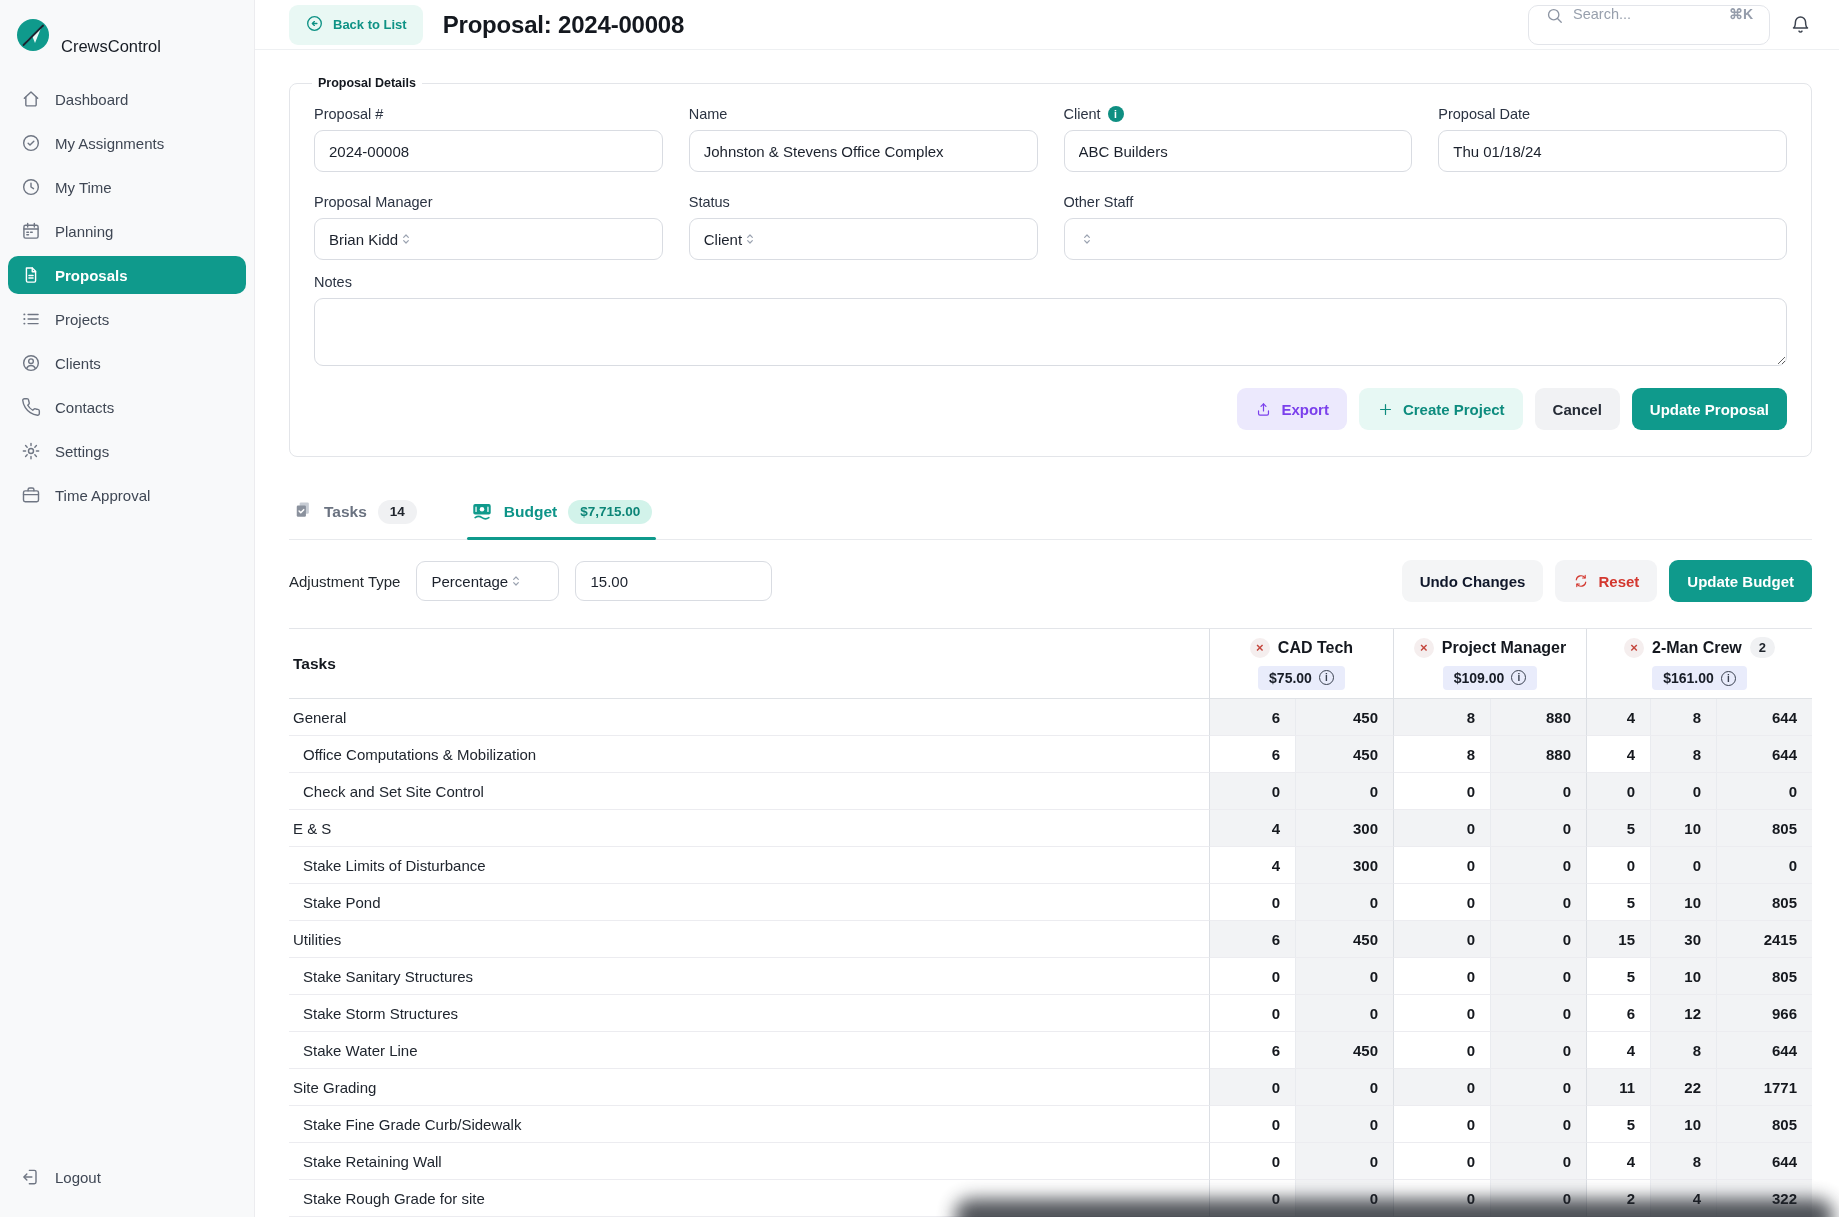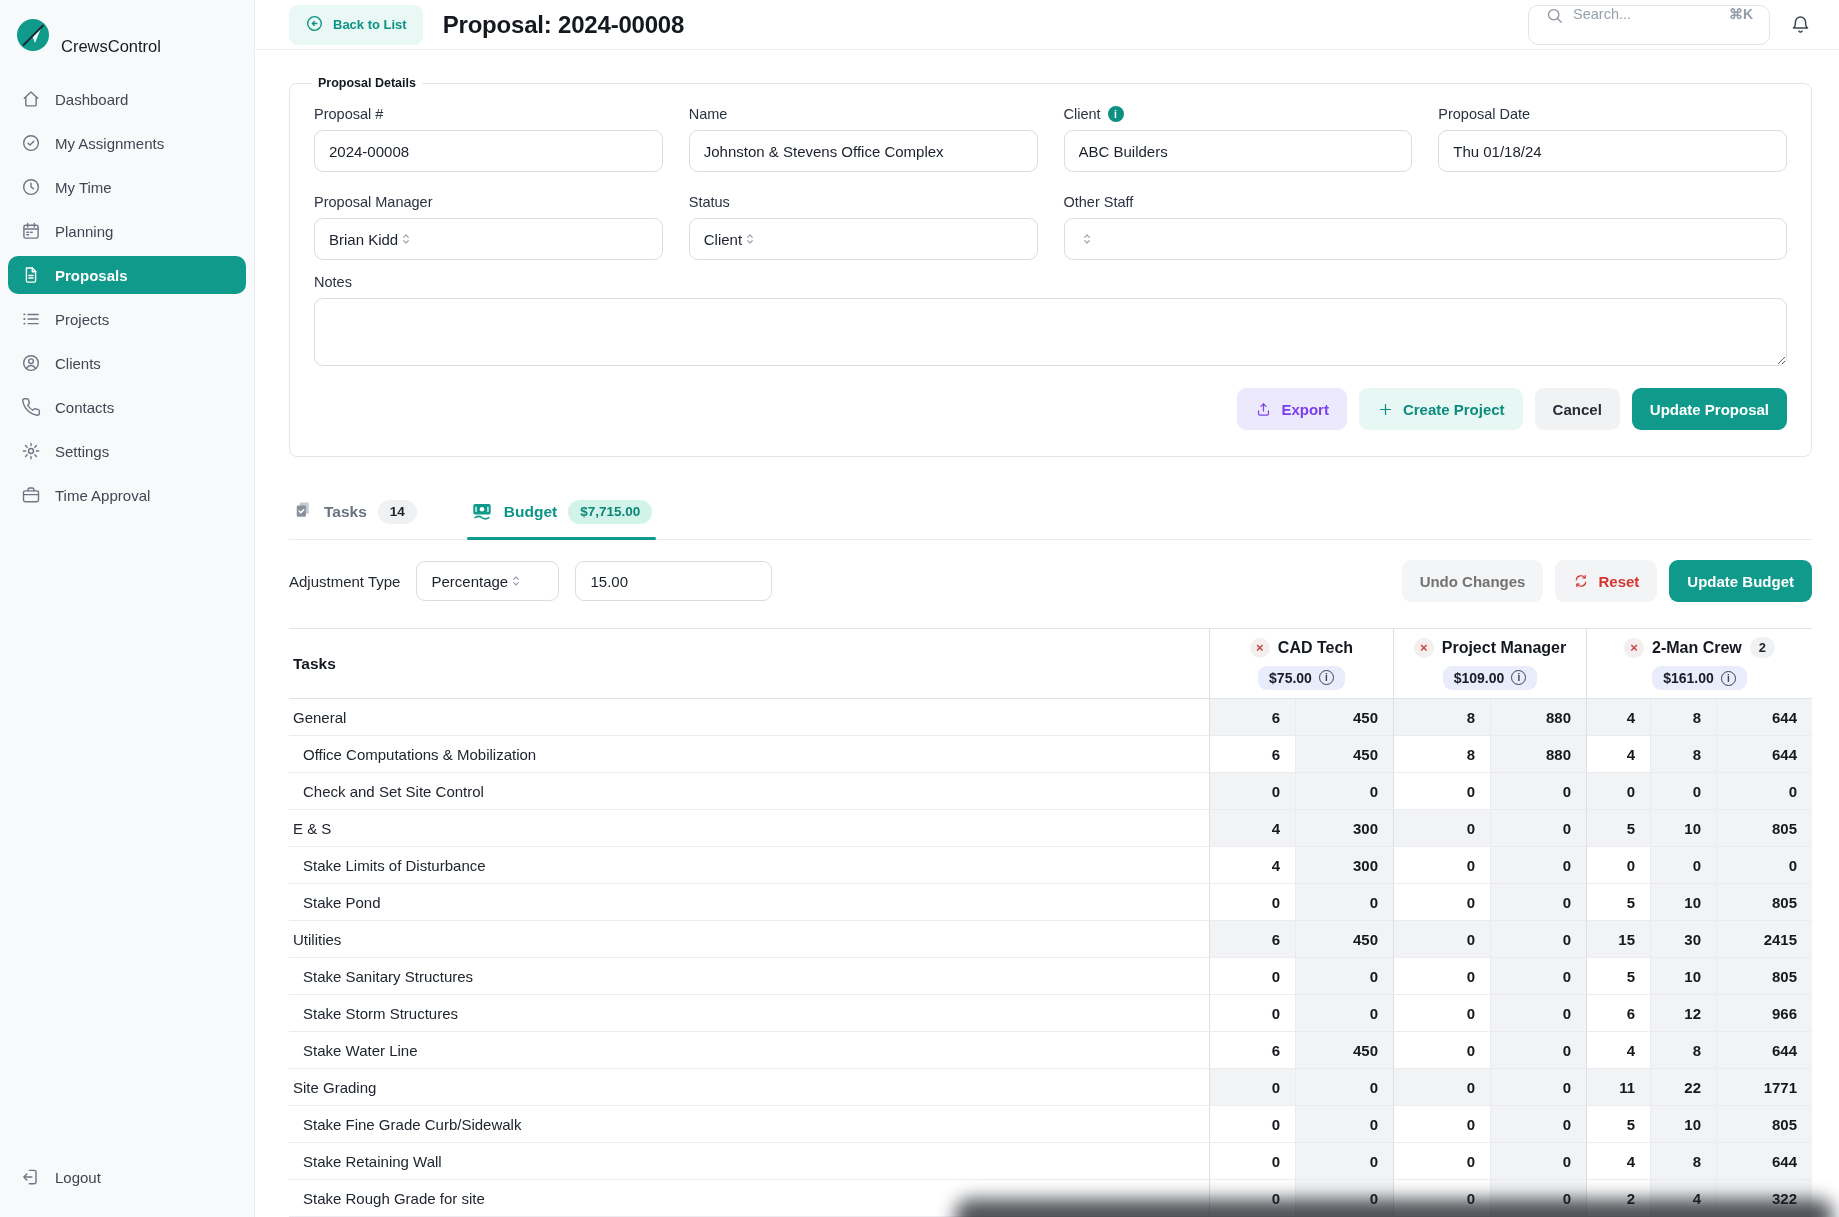--- a/index.html
+++ b/index.html
@@ -60,34 +60,34 @@
   .tab.active::after{content:"";position:absolute;left:0;right:0;bottom:-1px;height:3px;background:#0f9a8c;border-radius:2px}
   .badge{background:#f0f1f3;color:#20252d;font-size:13.5px;font-weight:700;padding:4px 12px;border-radius:999px;line-height:1.2}
   .badge.mint{background:#d2f3ea;color:#0c8577}
 
   
   .adjust-row{display:flex;align-items:center;margin-top:20px}
   .adjust-row .alabel{font-size:15px;color:#23292f;margin-right:16px}
   .sel.small{width:143px;height:40px}
   .tin.small{width:197px;height:40px;margin-left:16px}
   .adjust-actions{margin-left:auto;display:flex;gap:12px}
-  .btn-undo{background:#f4f5f6;color:#737373;cursor:default}
+  .btn-undo{background:#f4f5f6;color:#0f172a;cursor:default}
   .btn-reset{background:#f3f4f6;color:#d3372f}
   .btn-reset .bicon{color:#d3372f}
 
   
   .btable{margin-top:26px;display:grid;grid-template-columns:minmax(0,1fr) 86px 98px 97px 96px 64px 66px 96px;border-top:1px solid #e3e5e9}
   .th-tasks{display:flex;align-items:center;font-weight:700;font-size:15.5px;color:#14181f;padding-left:4px;height:70px;border-bottom:1px solid #dfe2e6}
   .th-group{display:flex;flex-direction:column;align-items:center;justify-content:center;gap:8px;border-left:1px solid #dcdfe4;border-bottom:1px solid #dfe2e6;height:70px}
   .th-group.c2{grid-column:span 2}
   .th-group.c3{grid-column:span 3}
   .th-name-row{display:flex;align-items:center;gap:8px;font-weight:700;font-size:16px;color:#14181f}
   .x-btn{width:20px;height:20px;border-radius:50%;background:#f5eeee;color:#c4463d;font-size:13px;line-height:1;display:flex;align-items:center;justify-content:center;font-weight:700;cursor:pointer}
   .crew-badge{background:#f0f1f3;border-radius:999px;padding:3px 9px;font-size:13px;font-weight:700;color:#20252d}
-  .rate-pill{background:#e9ecfb;border-radius:9px;padding:4px 11px;font-size:14px;font-weight:700;color:#171c26;display:flex;align-items:center;gap:7px}
+  .rate-pill{background:#e9ecfb;border-radius:4px;padding:4px 11px;font-size:14px;font-weight:700;color:#171c26;display:flex;align-items:center;gap:7px}
   .info-i{width:15px;height:15px;border:1.4px solid #3a4150;border-radius:50%;font-size:10px;display:flex;align-items:center;justify-content:center;font-weight:700;color:#3a4150;font-style:normal;cursor:pointer}
   .td-task{border-bottom:1px solid #ececf0;display:flex;align-items:center;font-size:15px;color:#20262f;padding-left:4px;height:37px;white-space:nowrap;overflow:hidden}
   .td-task.leaf{padding-left:14px}
   .td-num{border-bottom:1px solid #ececf0;border-left:1px solid #e9ebef;display:flex;align-items:center;justify-content:flex-end;padding-right:15px;font-size:15px;font-weight:700;color:#15181e;background:#f2f3f5;height:37px}
   .td-num.editable{background:#fff}
   .td-num.group-start{border-left-color:#dcdfe4}
 
   .bottom-shadow{position:absolute;bottom:-18px;left:955px;width:878px;height:36px;background:#23272e;border-radius:16px;filter:blur(9px);opacity:.8;pointer-events:none}
 </style>
 </head>

